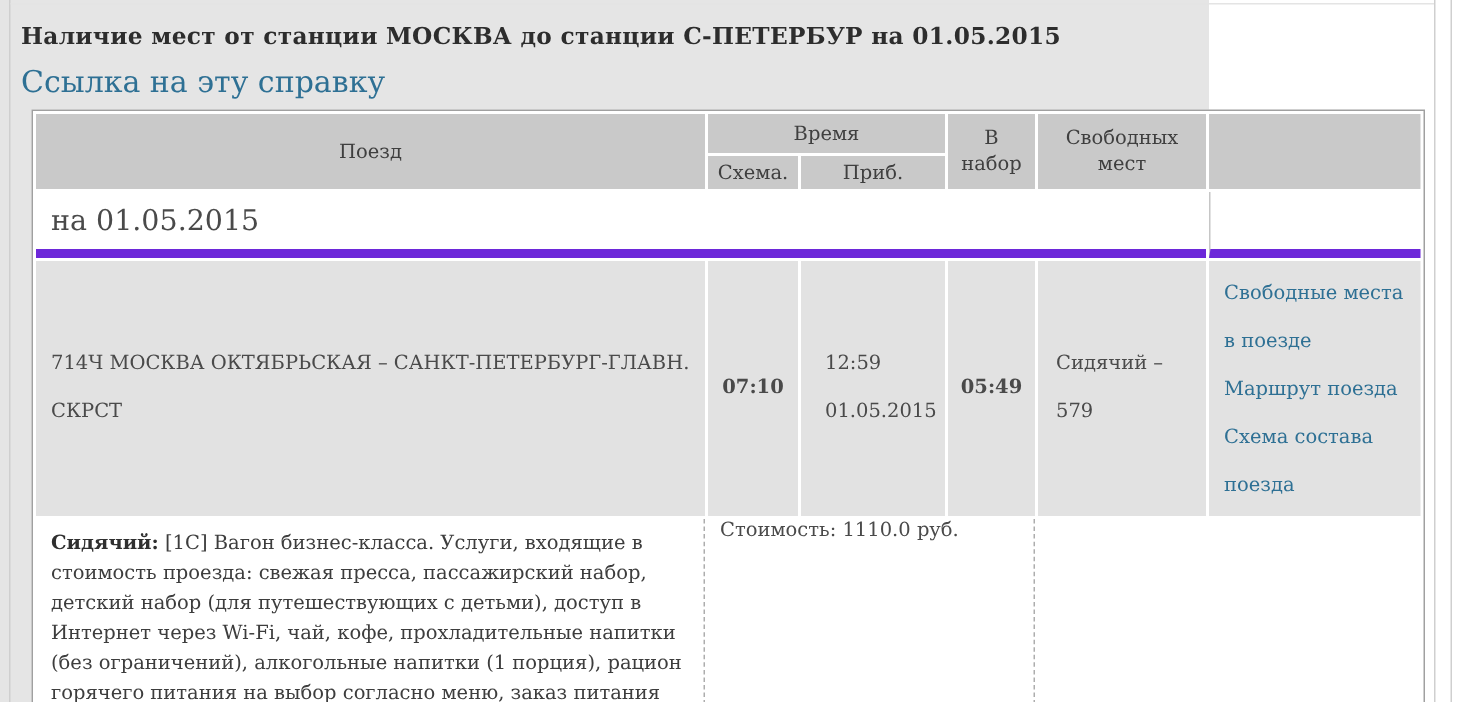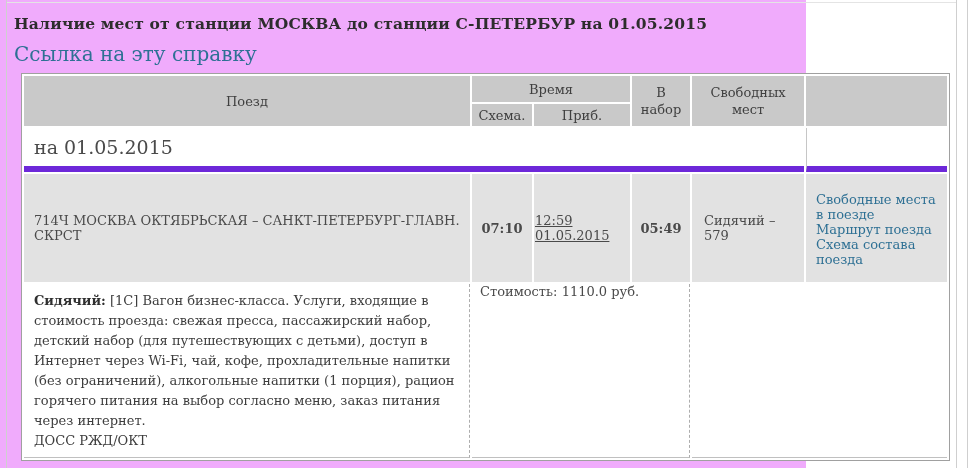--- a/index.html
+++ b/index.html
@@ -2,21 +2,21 @@
 <html><head>
 <meta charset="utf-8">
 <style>
   * { margin: 0; padding: 0; box-sizing: border-box; }
   html, body {
     width: 973px; height: 468px;
     overflow: hidden;
     background: #ffffff;
     font-family: "DejaVu Serif", "Liberation Serif", serif;
   }
-  .page { position: relative; width: 806px; height: 468px; background: #f0abfc; }
+  .page { position: relative; width: 806px; height: 468px; background: #e5e5e5; }
 
   
   .frame-line { position: absolute; background: #cfcfcf; }
   .frame-left   { left: 6px;  top: 0; width: 1px; height: 468px; }
   .frame-right-inner { left: 956px; top: 0; width: 1px; height: 468px; }
   .frame-right-outer { left: 967px; top: 0; width: 1px; height: 468px; }
   .frame-top    { left: 7px; top: 2px; height: 1px; width: 949px; background: #e4e4e4; }
 
   .content { position: absolute; left: 0; top: 0; width: 956px; }
 
@@ -72,25 +72,25 @@
     color: #4a4a4a;
     padding-left: 10px;
   }
   tr.date-row td.date-empty { border-left: 1px solid #c6c6c6; }
 
   tr.train-row td {
     height: 108px;
     background: #e2e2e2;
     vertical-align: middle;
     color: #4a4a4a;
-    line-height: 15px;
+    line-height: 32px;
   }
   td.train-name { padding: 12px 10px; }
   td.dep-cell, td.dur-cell { text-align: center; font-weight: bold; }
-  td.arr-cell { padding-left: 1px; text-decoration: underline; }
+  td.arr-cell { padding-left: 16px; }
   td.seats-cell { padding: 0 26px 0 12px; }
   td.links-cell {
     vertical-align: top;
     padding: 6px 8px 4px 10px;
     line-height: 21px;
   }
   td.links-cell a {
     color: #2e7094;
     text-decoration: none;
     cursor: pointer;

